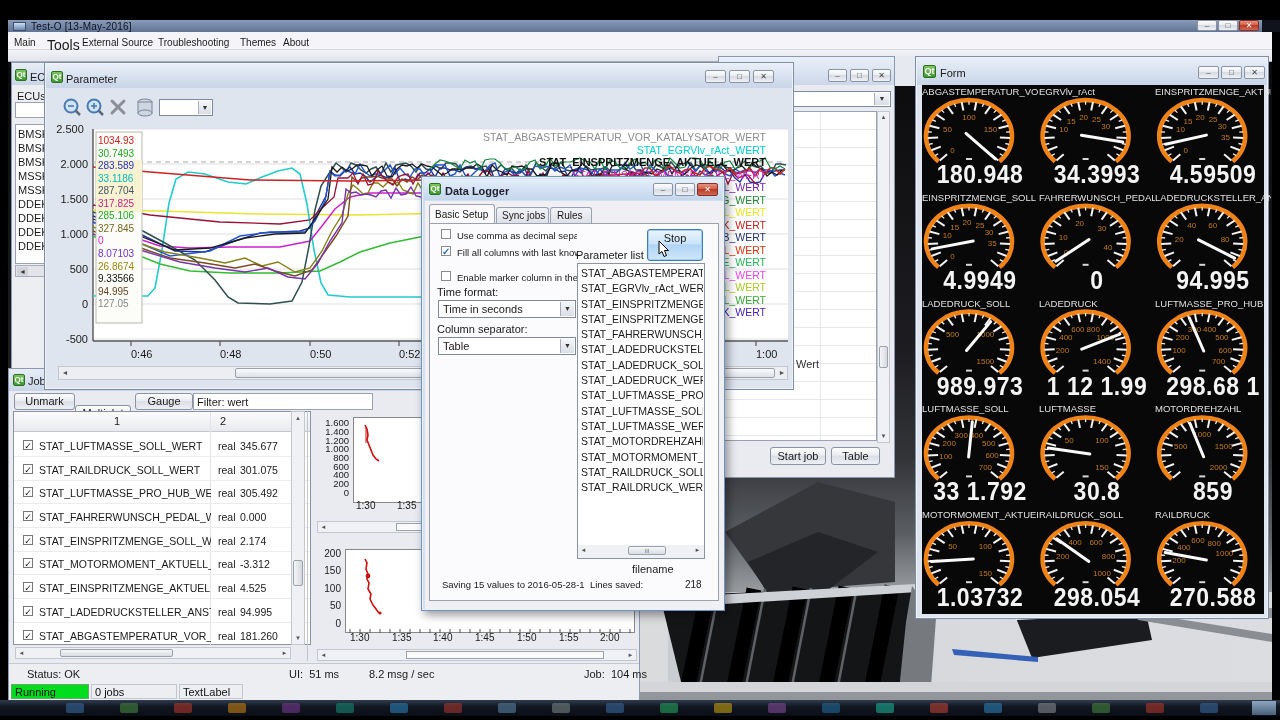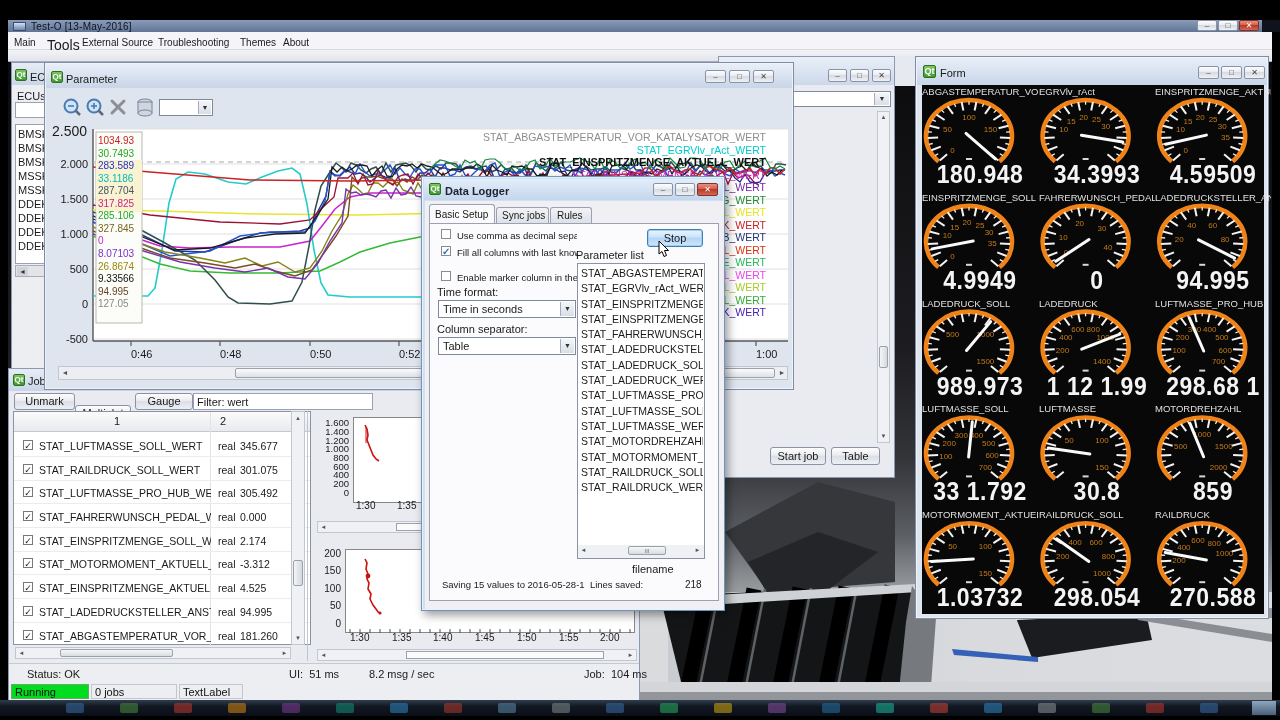--- a/index.html
+++ b/index.html
@@ -126,20 +126,42 @@
     </div>
   </div>
 <div class="win" style="left:718px;top:56px;width:177px;height:422px;background:#e9ebf1;border:1px solid #8b99b0">
     <div class="abs" style="left:0;top:0;width:175px;height:28px;background:linear-gradient(#eaf0f8,#ccd8ea)"></div>
     <div class="tbtn" style="left:109px;top:12px;width:19px">–</div>
     <div class="tbtn" style="left:131px;top:12px;width:19px">□</div>
     <div class="tbtn" style="left:153px;top:12px;width:19px">✕</div>
     <div class="abs" style="left:4px;top:34px;width:168px;height:16px;background:#fff;border:1px solid #7d8a9c">
       <div class="abs" style="right:1px;top:1px;width:15px;height:12px;background:linear-gradient(#f4f6f9,#d9dee6);border-left:1px solid #aab;font-size:7px;text-align:center;line-height:12px;color:#333">▼</div>
     </div>
+    <div class="abs" style="left:4px;top:54px;width:154px;height:330px;background:#fff;border:1px solid #98a2b4;overflow:hidden">
+      <div class="abs" style="left:0;top:17px;width:154px;height:1px;background:#e8e8ec"></div>
+      <div class="abs" style="left:0;top:35px;width:154px;height:1px;background:#e8e8ec"></div>
+      <div class="abs" style="left:0;top:53px;width:154px;height:1px;background:#e8e8ec"></div>
+      <div class="abs" style="left:0;top:71px;width:154px;height:1px;background:#e8e8ec"></div>
+      <div class="abs" style="left:0;top:89px;width:154px;height:1px;background:#e8e8ec"></div>
+      <div class="abs" style="left:0;top:107px;width:154px;height:1px;background:#e8e8ec"></div>
+      <div class="abs" style="left:0;top:125px;width:154px;height:1px;background:#e8e8ec"></div>
+      <div class="abs" style="left:0;top:143px;width:154px;height:1px;background:#e8e8ec"></div>
+      <div class="abs" style="left:0;top:161px;width:154px;height:1px;background:#e8e8ec"></div>
+      <div class="abs" style="left:0;top:179px;width:154px;height:1px;background:#e8e8ec"></div>
+      <div class="abs" style="left:0;top:197px;width:154px;height:1px;background:#e8e8ec"></div>
+      <div class="abs" style="left:0;top:215px;width:154px;height:1px;background:#e8e8ec"></div>
+      <div class="abs" style="left:0;top:233px;width:154px;height:1px;background:#e8e8ec"></div>
+      <div class="abs" style="left:0;top:251px;width:154px;height:1px;background:#e8e8ec"></div>
+      <div class="abs" style="left:0;top:269px;width:154px;height:1px;background:#e8e8ec"></div>
+      <div class="abs" style="left:0;top:287px;width:154px;height:1px;background:#e8e8ec"></div>
+      <div class="abs" style="left:0;top:305px;width:154px;height:1px;background:#e8e8ec"></div>
+      <div class="abs" style="left:0;top:323px;width:154px;height:1px;background:#e8e8ec"></div>
+      <div class="abs" style="left:96px;top:0;width:1px;height:330px;background:#e8e8ec"></div>
+      <div class="abs t11" style="left:72px;top:246px;color:#333">Wert</div>
+    </div>
     <div class="abs" style="left:158px;top:54px;width:13px;height:332px;background:#f0f1f4;border:1px solid #c2c6ce">
       <div class="abs" style="left:1px;top:1px;width:9px;height:9px;font-size:6px;line-height:9px;text-align:center;color:#555">▲</div>
       <div class="abs" style="left:1px;top:234px;width:9px;height:22px;background:linear-gradient(90deg,#f4f5f7,#d6dae0);border:1px solid #9aa2ae;border-radius:2px"></div>
       <div class="abs" style="left:1px;top:320px;width:9px;height:9px;font-size:6px;line-height:9px;text-align:center;color:#555">▼</div>
     </div>
     <div class="wbtn" style="left:51px;top:390px;width:56px;height:18px;line-height:16px">Start job</div>
     <div class="wbtn" style="left:112px;top:390px;width:49px;height:18px;line-height:16px">Table</div>
   </div>
 <div class="win" style="left:8px;top:368px;width:632px;height:332px;background:#e9ebf0;border:1px solid #8b99b0">
     <div class="abs" style="left:0;top:0;width:630px;height:22px;background:linear-gradient(#e7edf6,#c9d6e8)"></div>
@@ -318,21 +340,21 @@
           <ellipse cx="86" cy="7" rx="7" ry="3" fill="#cdd6e2" stroke="#7a8494"></ellipse>
 <rect x="79" y="7" width="14" height="11" fill="#cdd6e2" stroke="#7a8494"></rect>
 <ellipse cx="86" cy="18" rx="7" ry="3" fill="#cdd6e2" stroke="#7a8494"></ellipse>
         </g>
 </g>
     </svg>
     <div class="abs" style="left:114px;top:36px;width:54px;height:17px;background:#fff;border:1px solid #7d8a9c">
       <div class="abs" style="right:1px;top:1px;width:13px;height:13px;background:linear-gradient(#f4f6f9,#d9dee6);border-left:1px solid #aab;font-size:7px;text-align:center;line-height:13px;color:#333">▼</div>
     </div>
   </div>
-<div class="abs" style="left:52px;top:123px;width:36px;text-align:left;font-size:14px;color:#1a1a1a">2.500</div>
+<div class="abs" style="left:52px;top:123px;width:36px;text-align:center;font-size:11px;color:#1a1a1a">2.500</div>
 <div class="abs" style="left:52px;top:158px;width:36px;text-align:right;font-size:11px;color:#1a1a1a">2.000</div>
 <div class="abs" style="left:52px;top:193px;width:36px;text-align:right;font-size:11px;color:#1a1a1a">1.500</div>
 <div class="abs" style="left:52px;top:228px;width:36px;text-align:right;font-size:11px;color:#1a1a1a">1.000</div>
 <div class="abs" style="left:52px;top:263px;width:36px;text-align:right;font-size:11px;color:#1a1a1a">500</div>
 <div class="abs" style="left:52px;top:298px;width:36px;text-align:right;font-size:11px;color:#1a1a1a">0</div>
 <div class="abs" style="left:52px;top:333px;width:36px;text-align:right;font-size:11px;color:#1a1a1a">-500</div>
 <div class="abs" style="left:131px;top:348px;font-size:11px;color:#1a1a1a">0:46</div>
 <div class="abs" style="left:220px;top:348px;font-size:11px;color:#1a1a1a">0:48</div>
 <div class="abs" style="left:310px;top:348px;font-size:11px;color:#1a1a1a">0:50</div>
 <div class="abs" style="left:399px;top:348px;font-size:11px;color:#1a1a1a">0:52</div>
@@ -435,21 +457,21 @@
     <div class="abs t11" style="left:15px;top:109px">Time format:</div>
     <div class="abs" style="left:16px;top:123px;width:138px;height:18px;background:#fff;border:1px solid #7d8a9c">
       <div class="abs t11" style="left:4px;top:2px">Time in seconds</div>
       <div class="abs" style="right:1px;top:1px;width:14px;height:14px;background:linear-gradient(#f4f6f9,#d9dee6);border-left:1px solid #aab;font-size:7px;text-align:center;line-height:14px;color:#333">▼</div>
     </div>
     <div class="abs t11" style="left:15px;top:146px">Column separator:</div>
     <div class="abs" style="left:16px;top:160px;width:138px;height:18px;background:#fff;border:1px solid #7d8a9c">
       <div class="abs t11" style="left:4px;top:2px">Table</div>
       <div class="abs" style="right:1px;top:1px;width:14px;height:14px;background:linear-gradient(#f4f6f9,#d9dee6);border-left:1px solid #aab;font-size:7px;text-align:center;line-height:14px;color:#333">▼</div>
     </div>
-    <div class="abs" style="left:225px;top:52px;width:56px;height:18px;border:1px solid #3c7fb1;border-radius:3px;background:linear-gradient(#eaf4fd,#cbe4f9 45%,#b0d4f5 50%,#cfe7fb);box-shadow:0 0 0 1px #a5cdf0 inset;font-size:11px;color:#1a1a1a;text-align:center;line-height:16px">Stop</div>
+    <div class="abs" style="left:225px;top:52px;width:56px;height:32px;border:1px solid #3c7fb1;border-radius:3px;background:linear-gradient(#eaf4fd,#cbe4f9 45%,#b0d4f5 50%,#cfe7fb);box-shadow:0 0 0 1px #a5cdf0 inset;font-size:11px;color:#1a1a1a;text-align:center;line-height:16px">Stop</div>
     <svg class="abs" style="left:236px;top:64px" width="12" height="18" viewBox="0 0 12 18">
       <polygon points="1,0 1,13 4,10.5 6,15.5 8.5,14.5 6.5,9.5 10.5,9.5" fill="#fff" stroke="#000" stroke-width="1"></polygon>
     </svg>
     <div class="abs t11" style="left:154px;top:72px">Parameter list</div>
     <div class="abs" style="left:155px;top:86px;width:128px;height:296px;background:#fff;border:1px solid #8a93a3"></div>
     <div class="abs" style="left:159px;top:90px;width:122px;overflow:hidden;white-space:nowrap;font-size:10.5px;color:#1a1a1a">STAT_ABGASTEMPERATUR_</div>
     <div class="abs" style="left:159px;top:105px;width:122px;overflow:hidden;white-space:nowrap;font-size:10.5px;color:#1a1a1a">STAT_EGRVlv_rAct_WERT</div>
     <div class="abs" style="left:159px;top:121px;width:122px;overflow:hidden;white-space:nowrap;font-size:10.5px;color:#1a1a1a">STAT_EINSPRITZMENGE_AK</div>
     <div class="abs" style="left:159px;top:136px;width:122px;overflow:hidden;white-space:nowrap;font-size:10.5px;color:#1a1a1a">STAT_EINSPRITZMENGE_SC</div>
     <div class="abs" style="left:159px;top:151px;width:122px;overflow:hidden;white-space:nowrap;font-size:10.5px;color:#1a1a1a">STAT_FAHRERWUNSCH_PEL</div>

